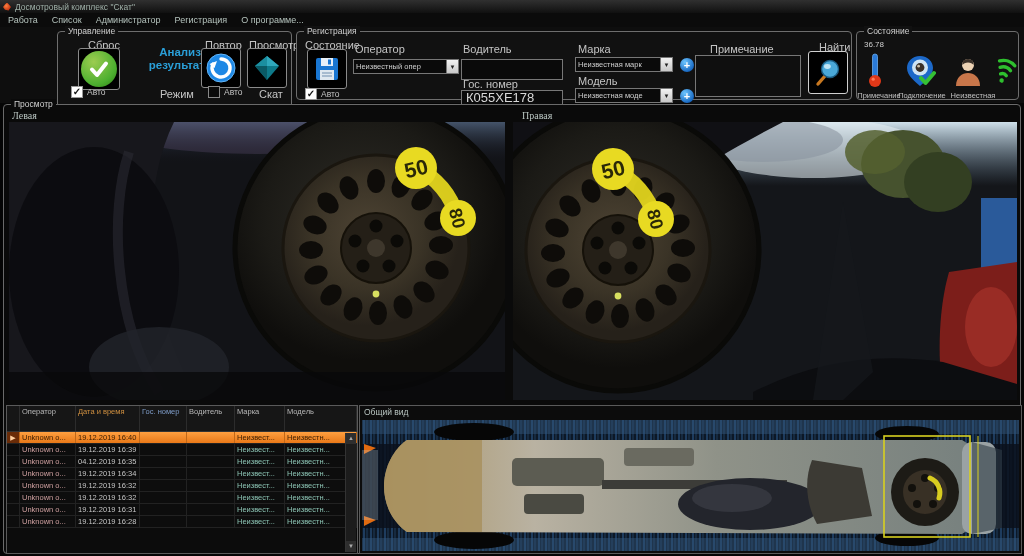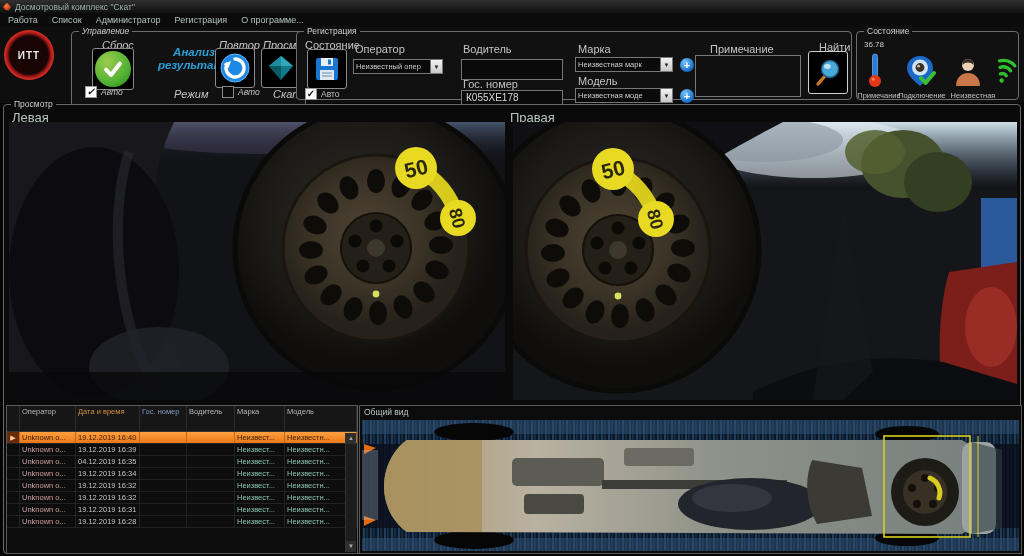--- a/index.html
+++ b/index.html
@@ -19,21 +19,21 @@
   
   .toppanel { position:absolute; left:0; top:27px; width:1024px; height:76px; background:#0e0e0e; }
   .logo { position:absolute; left:4px; top:3px; width:50px; height:50px; border-radius:50%;
     background:radial-gradient(circle, #1a0505 54%, #a01818 62%, #e03020 70%, #5a0a0a 82%, #180404 90%);
     display:flex; align-items:center; justify-content:center; }
   .logo span { font-size:10px; font-weight:bold; color:#e8e8e8; letter-spacing:1px; }
 
   .groupbox { position:absolute; border:1px solid #6e6e6e; border-radius:4px; background:#111; }
   .groupbox > .glabel { position:absolute; top:-6px; left:7px; background:#111; padding:0 3px;
     font-size:8.5px; color:#cfcfcf; line-height:10px; }
-  .gb-control { left:71px; top:4px; width:235px; height:89px;font-style:italic; }
+  .gb-control { left:57px; top:4px; width:235px; height:89px; }
   .gb-reg { left:296px; top:4px; width:556px; height:69px; }
   .gb-status { left:856px; top:4px; width:163px; height:69px; }
 
   .slabel { position:absolute; font-size:11px; color:#c4c4c4; white-space:nowrap; }
   .iconbtn { position:absolute; background:#000; border:1px solid #8a8a8a; border-radius:3px;
     display:flex; align-items:center; justify-content:center; cursor:pointer; }
 
   .btn-circle-green { width:36px; height:36px; border-radius:50%;
     background:radial-gradient(circle at 35% 30%, #9ccc50, #4caf2f 65%, #2e7d14); border:none;
     display:flex; align-items:center; justify-content:center; }
@@ -43,36 +43,36 @@
   .checkbox { display:inline-flex; width:12px; height:12px; border:1px solid #999; background:#fff;
     align-items:center; justify-content:center; font-size:10px; color:#111; font-weight:bold; line-height:10px; }
   .checkbox.unchecked { background:#0a0a0a; border-color:#888; color:transparent; }
   .cbrow { position:absolute; display:flex; align-items:center; gap:4px; font-size:8.5px; color:#c4c4c4; }
 
   .combo { position:absolute; height:15px; background:#0a0a0a; border:1px solid #777; display:flex; }
   .combo .ctext { flex:1; font-size:7.5px; color:#cfcfcf; line-height:13px; padding:0 2px; overflow:hidden; white-space:nowrap; }
   .combo .carrow { width:12px; background:linear-gradient(#f2f2f2,#c8c8c8); color:#222; font-size:6px;
     display:flex; align-items:center; justify-content:center; border-left:1px solid #777; }
   .textfield { position:absolute; height:21px; background:#0a0a0a; border:1px solid #777;
-    font-size:10px; color:#d8d8d8; line-height:13px; padding:0 4px; }
+    font-size:13px; color:#d8d8d8; line-height:13px; padding:0 4px; }
   .plusbtn { position:absolute; width:14px; height:14px; border-radius:50%;
     background:radial-gradient(circle at 35% 30%, #6ec6ff, #1565c0 75%); color:#fff; font-size:11px;
     font-weight:bold; display:flex; align-items:center; justify-content:center; line-height:12px; }
   .notearea { position:absolute; background:#0f0f0f; border:1px solid #777; }
 
   .statval { position:absolute; font-size:8px; color:#cfcfcf; }
   .staticon { position:absolute; }
   .statlbl { position:absolute; font-size:7.5px; color:#c0c0c0; }
 
   
   .viewbox { position:absolute; left:3px; top:104px; width:1018px; height:450px;
     border:1px solid #6a6a6a; border-radius:4px; background:#0a0a0a; }
   .viewbox > .glabel { position:absolute; top:-6px; left:7px; background:#0a0a0a; padding:0 3px;
     font-size:8.5px; color:#cfcfcf; }
-  .camlabel { position:absolute; font-size:13px; color:#b8c4c0; }
+  .camlabel { position:absolute; font-size:10px; color:#b8c4c0;font-family:Liberation Serif, serif; }
   .camview { position:absolute; background:#101014; overflow:hidden; }
 
   
   .tablepanel { position:absolute; left:2px; top:300px; width:352px; height:149px;
     border:1px solid #5a5a5a; background:#0c0c0c; display:flex; flex-direction:column; overflow:hidden; }
   .thead { display:flex; background:#161616; border-bottom:1px solid #333; height:26px; flex:0 0 26px; }
   .th { font-size:7.5px; color:#b8b8b8; padding:2px 2px; line-height:8px; border-right:1px solid #2c2c2c;
     overflow:hidden; display:flex; align-items:flex-start; }
   .th.c1 { color:#d09040; }
   .th.c2 { color:#7e9cc8; }
@@ -110,23 +110,20 @@
 <div class="menubar">
   <span class="menu-item">Работа</span>
   <span class="menu-item">Список</span>
   <span class="menu-item">Администратор</span>
   <span class="menu-item">Регистрация</span>
   <span class="menu-item">О программе...</span>
 </div>
 
 <div class="toppanel">
 
-  <div class="logo">
-    <span>ИТТ</span>
-  </div>
 
   <div class="groupbox gb-control">
     <div class="glabel">Управление</div>
     <div class="slabel" style="left:30px; top:7px;">Сброс</div>
     <div class="iconbtn" style="left:20px; top:16px; width:42px; height:42px;">
       <div class="btn-circle-green">
         <svg width="22" height="22" viewBox="0 0 22 22">
             <path d="M4 11.5 L9 17 L18 5.5" stroke="#fff" stroke-width="4" fill="none" stroke-linecap="round" stroke-linejoin="round"></path>
           </svg>
       </div>
@@ -174,21 +171,21 @@
         <line x1="8" y1="17" x2="18" y2="17" stroke="#90a8c0" stroke-width="1.4"></line>
         <line x1="8" y1="20" x2="18" y2="20" stroke="#90a8c0" stroke-width="1.4"></line>
       </svg>
     </div>
     <div class="cbrow" style="left:8px; top:56px;">
       <span class="checkbox">✓</span>
       <span>Авто</span>
     </div>
 
     <div class="slabel" style="left:58px; top:11px;">Оператор</div>
-    <div class="combo" style="left:56px; top:27px; width:90px;">
+    <div class="combo" style="left:56px; top:27px; width:106px;">
       <span class="ctext">Неизвестный опер</span>
       <span class="carrow">▼</span>
     </div>
     <div class="plusbtn" style="left:169px; top:28px;">+</div>
 
     <div class="slabel" style="left:166px; top:11px;">Водитель</div>
     <div class="textfield" style="left:164px; top:27px; width:102px;"></div>
     <div class="slabel" style="left:166px; top:46px;">Гос. номер</div>
     <div class="textfield" style="left:164px; top:58px; width:102px;">К055ХЕ178</div>
 
@@ -261,21 +258,21 @@
         </g>
       </svg>
     </div>
   </div>
 </div>
 
 <div class="viewbox">
   <div class="glabel">Просмотр</div>
 
   <div class="camlabel" style="left:8px; top:5px;">Левая</div>
-  <div class="camlabel" style="left:506px; top:5px;">Правая</div>
+  <div class="camlabel" style="left:518px; top:5px;">Правая</div>
 
   <div class="camview" style="left:5px; top:17px; width:496px; height:278px;">
     <svg width="496" height="278" viewBox="0 0 496 278">
       <defs>
         <radialGradient id="tireL" cx="45%" cy="40%">
             <stop offset="0%" stop-color="#2e2c26"></stop>
             <stop offset="70%" stop-color="#1b1a16"></stop>
             <stop offset="100%" stop-color="#0f0e0c"></stop>
           </radialGradient>
         <radialGradient id="rimL" cx="45%" cy="42%">

